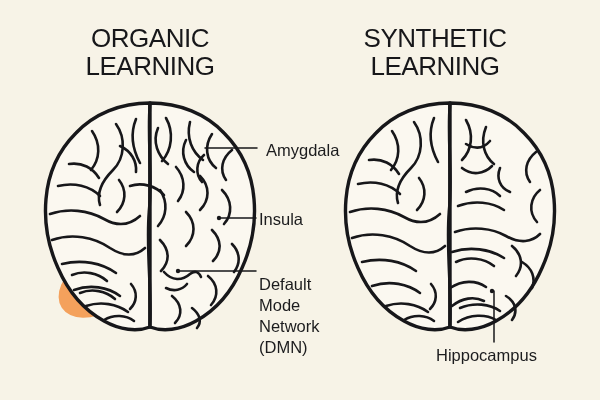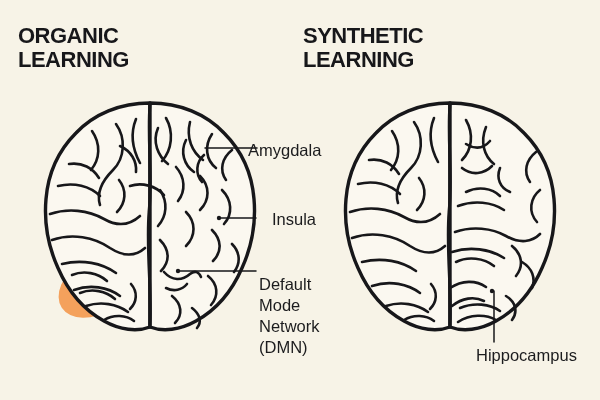--- a/index.html
+++ b/index.html
@@ -18,43 +18,43 @@
   #canvas {
     position: relative;
     width: 600px;
     height: 400px;
     background: #f7f3e7;
   }
 
   
   .title {
     position: absolute;
-    text-align: left;
-    font-weight: 700;
-    font-size: 22px;
+    text-align: center;
+    font-weight: 400;
+    font-size: 26px;
     line-height: 1.08;
     letter-spacing: -0.5px;
     color: #17171a;
     white-space: pre-line;
   }
   #title-organic  { left: 18px;  top: 24px; width: 264px; }
   #title-synthetic{ left: 303px; top: 24px; width: 264px; }
 
   
   .callout-label {
     position: absolute;
     font-size: 16.5px;
     line-height: 1.28;
     color: #1c1c1e;
     white-space: pre-line;
   }
-  #label-amygdala    { left: 248px; top: 140px; }
-  #label-insula      { left: 272px; top: 209px; }
+  #label-amygdala    { left: 266px; top: 140px; }
+  #label-insula      { left: 259px; top: 209px; }
   #label-dmn         { left: 259px; top: 255px; margin-top: 19px; }
-  #label-hippocampus { left: 436px; top: 345px; margin-left: 40px; }
+  #label-hippocampus { left: 436px; top: 345px; }
 
   
   #art {
     position: absolute;
     left: 0;
     top: 0;
     width: 600px;
     height: 400px;
   }
   .brain-outline {

